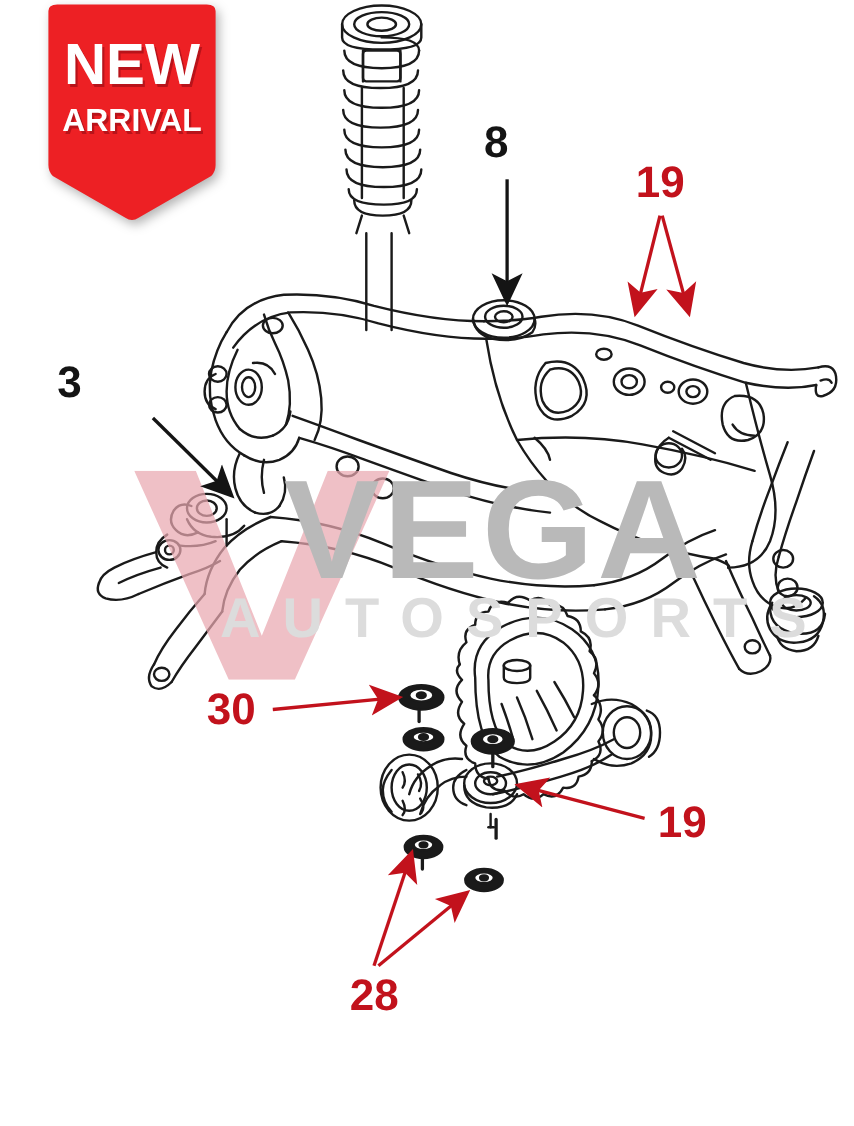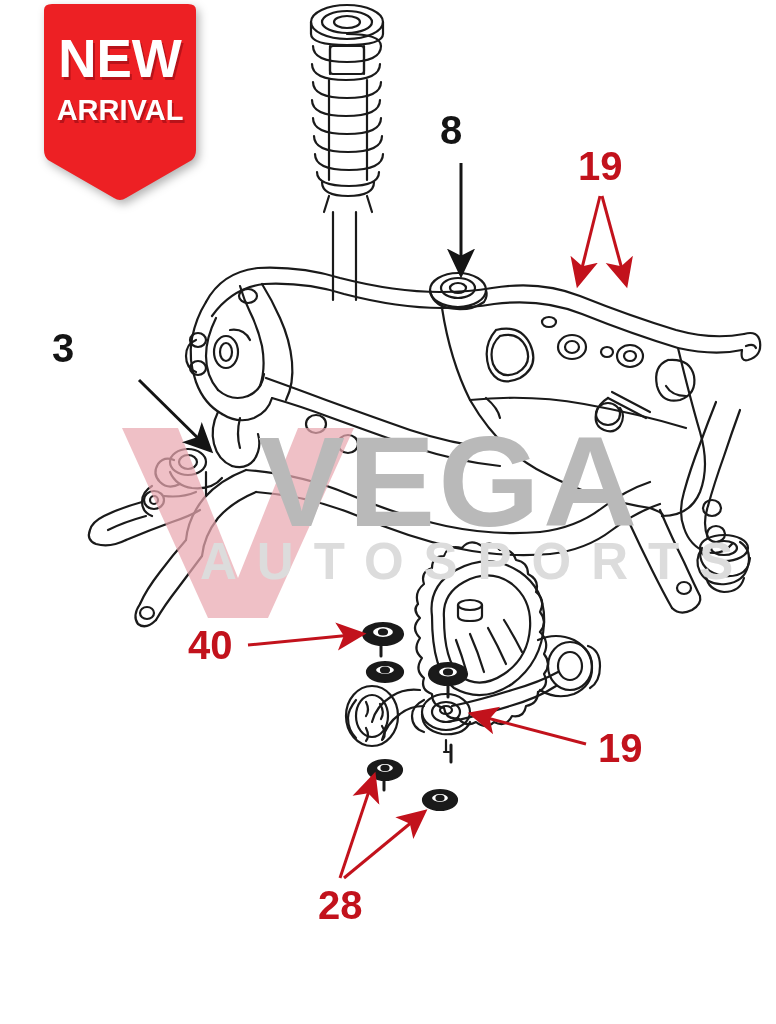--- a/index.html
+++ b/index.html
@@ -410,16 +410,16 @@
     <line x1="248" y1="645" x2="362" y2="634" stroke="#c2121c" stroke-width="3" marker-end="url(#ah-red)"></line>
 
     <line x1="340" y1="878" x2="374" y2="776" stroke="#c2121c" stroke-width="3" marker-end="url(#ah-red)"></line>
     <line x1="344" y1="878" x2="424" y2="812" stroke="#c2121c" stroke-width="3" marker-end="url(#ah-red)"></line>
   </svg>
 
   <div class="callout-num black" style="left:52px;  top:328px;">3</div>
   <div class="callout-num black" style="left:440px; top:110px;">8</div>
   <div class="callout-num red" style="left:578px; top:146px;">19</div>
   <div class="callout-num red" style="left:598px; top:728px;">19</div>
-  <div class="callout-num red" style="left:188px; top:625px;">40</div>
+  <div class="callout-num red" style="left:188px; top:625px;">30</div>
   <div class="callout-num red" style="left:318px; top:885px;">28</div>
 
 </div>
 
 </body></html>

